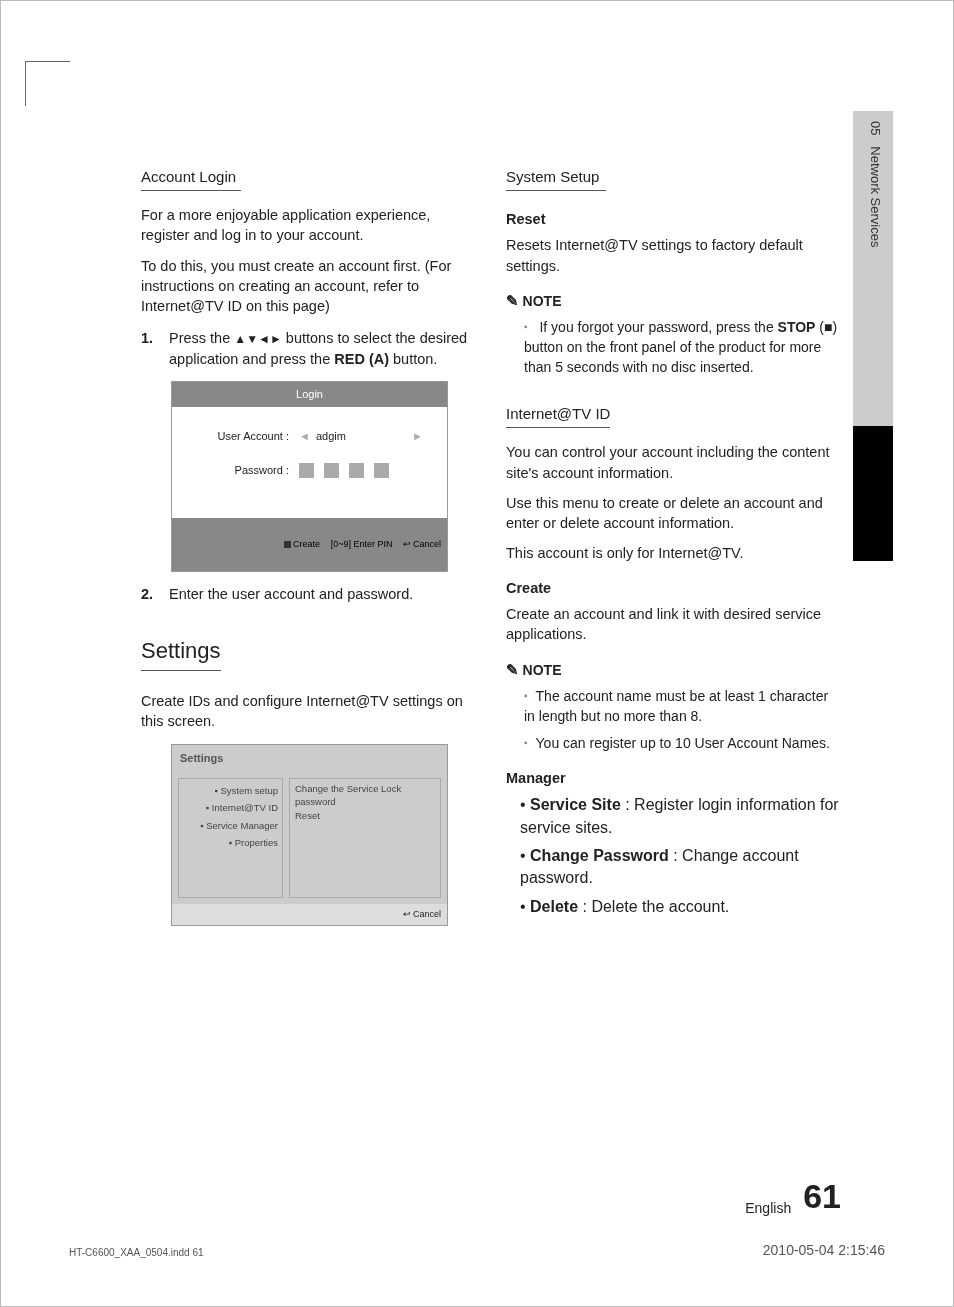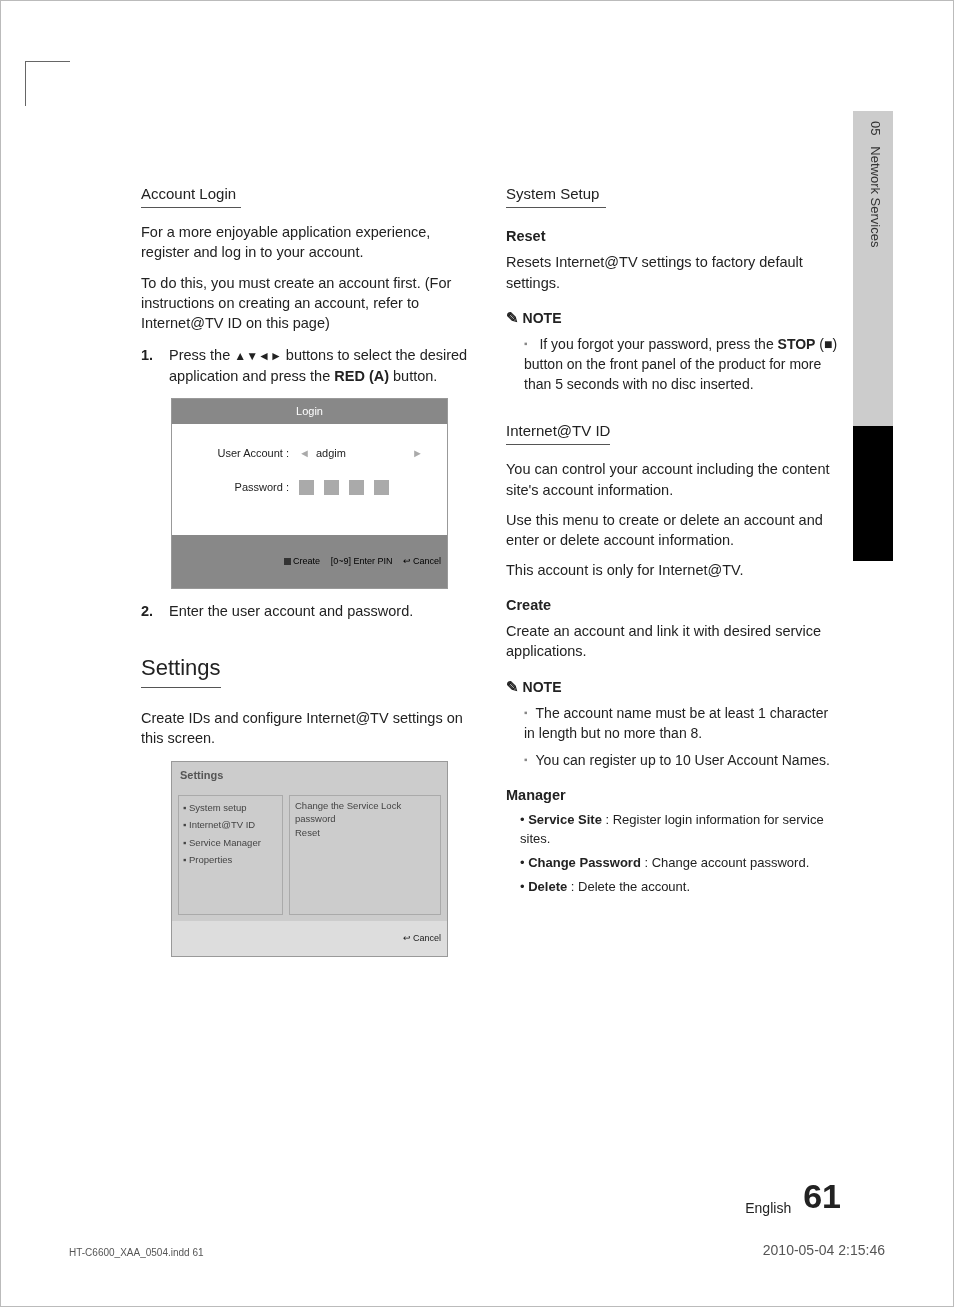--- a/index.html
+++ b/index.html
@@ -38,21 +38,21 @@
     right: 70px;
     top: 120px;
     writing-mode: vertical-rl;
     font-size: 13px;
     color: #333;
     font-weight: 500;
   }
   .content {
     position: absolute;
     left: 140px;
-    top: 182px;
+    top: 165px;
     width: 700px;
     display: flex;
     gap: 30px;
   }
   .col {
     width: 335px;
     font-size: 14.5px;
     line-height: 1.4;
   }
   h3.section {
@@ -103,21 +103,21 @@
     font-size: 10px;
     position: relative;
     top: -2px;
   }
   .note-list li { margin-bottom: 8px; font-size: 14px; }
   .bullet-list {
     list-style: none;
     padding-left: 14px;
     margin: 6px 0;
   }
-  .bullet-list li { margin-bottom: 6px; font-size: 13px; }
+  .bullet-list li { margin-bottom: 6px; font-size: 16px; }
   .bullet-list li::before { content: "• "; }
   .bold { font-weight: bold; }
 
   
   .login-box {
     border: 1px solid #999;
     background: #eee;
     width: 275px;
     margin: 12px 8px 12px 30px;
     font-size: 10.5px;
@@ -201,32 +201,33 @@
   .settings-nav {
     width: 95px;
     border: 1px solid #aaa;
     background: #ccc;
     padding: 3px 4px;
   }
   .settings-nav-item {
     font-size: 9.5px;
     color: #444;
     padding: 2px 0;
+    text-align: right;
   }
   .settings-main {
     flex: 1;
     border: 1px solid #aaa;
     background: #ccc;
     padding: 3px 5px;
     font-size: 9.5px;
     color: #444;
   }
   .settings-footer {
     background: #ddd;
-    padding: 11px 6px;
+    padding: 4px 6px;
     text-align: right;
     font-size: 9px;
   }
 
   .page-footer {
     position: absolute;
     right: 112px;
     bottom: 90px;
     font-size: 14px;
     display: flex;

